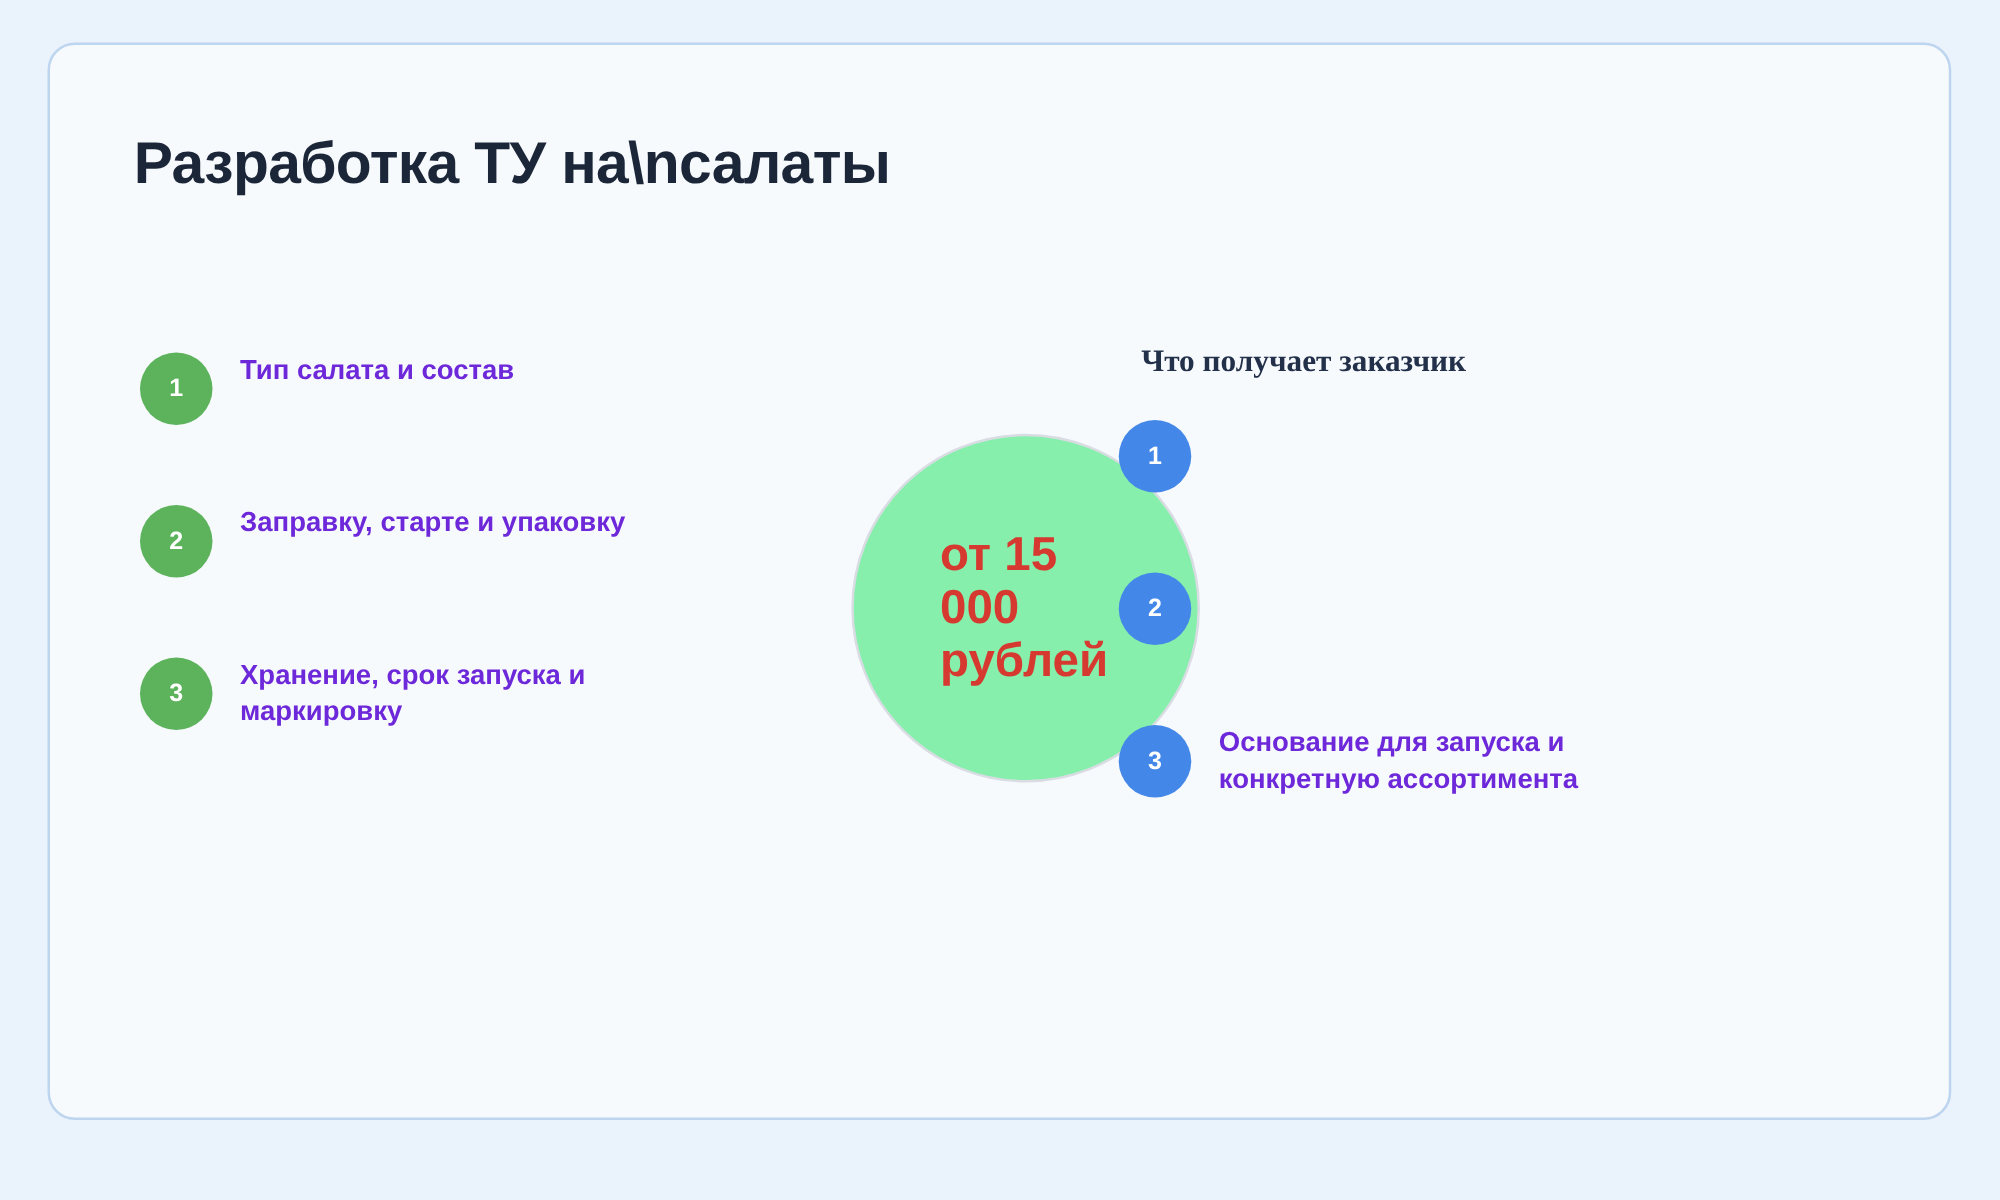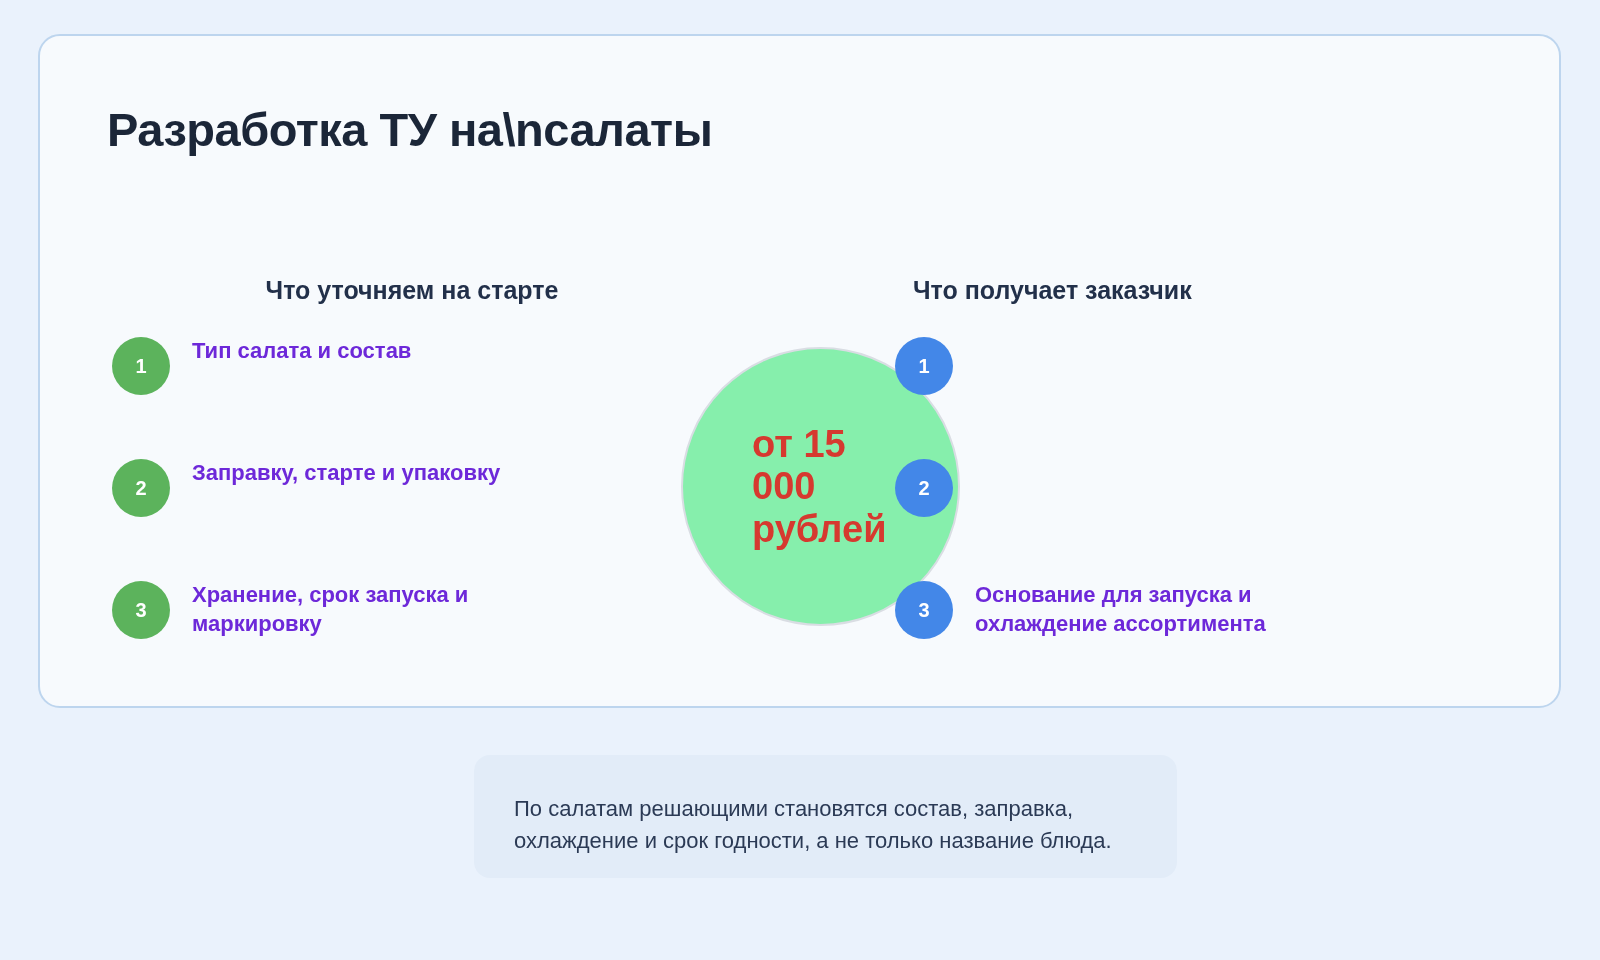--- a/index.html
+++ b/index.html
@@ -13,21 +13,21 @@
     background: #eaf2fc;
     font-family: "Liberation Sans", "DejaVu Sans", sans-serif;
     overflow: hidden;
   }
 
   .slide-card {
     position: absolute;
     left: 38px;
     top: 34px;
     width: 1523px;
-    height: 674px;
+    height: 862px;
     box-sizing: border-box;
     background: #f7fafd;
     border: 2px solid #bdd5ee;
     border-radius: 22px;
   }
 
   .slide-title {
     position: absolute;
     left: 67px;
     top: 66px;
@@ -47,21 +47,21 @@
   .col-left  { left: 72px;  width: 600px; }
   .col-right { left: 855px; width: 610px; }
 
   .col-head {
     margin: 0 0 26px 0;
     font-size: 25px;
     font-weight: bold;
     color: #22304a;
     text-align: center;
   }
-  .col-right .col-head { text-align: left; padding-left: 18px; }
+  .col-right .col-head { text-align: left; padding-left: 18px; font-family: Liberation Serif, serif; }
 
   .item-list {
     list-style: none;
     margin: 0;
     padding: 0;
   }
   .item {
     display: flex;
     align-items: flex-start;
     min-height: 122px;
@@ -144,21 +144,20 @@
   }
 </style>
 </head>
 <body>
 
 <div class="slide-card">
 
   <h1 class="slide-title">Разработка ТУ на\nсалаты</h1>
 
   <div class="col col-left">
-    <h2 class="col-head">Что уточняем на старте</h2>
 
     <ul class="item-list">
       <li class="item">
         <span class="badge badge-green">1</span>
         <span class="item-text">Тип салата и состав</span>
       </li>
       <li class="item">
         <span class="badge badge-green">2</span>
         <span class="item-text">Заправку, старте и упаковку</span>
       </li>
@@ -174,26 +173,23 @@
 
     <ul class="item-list">
       <li class="item">
         <span class="badge badge-blue">1</span>
       </li>
       <li class="item">
         <span class="badge badge-blue">2</span>
       </li>
       <li class="item">
         <span class="badge badge-blue">3</span>
-        <span class="item-text">Основание для запуска и охлаждение ассортимента</span>
+        <span class="item-text">Основание для запуска и конкретную ассортимента</span>
       </li>
     </ul>
   </div>
 
   <div class="price-bubble">
     <span class="price-text">от 15 000 рублей</span>
   </div>
 
-  <div class="note-box">
-    <p class="note-text">По салатам решающими становятся состав, заправка, охлаждение и срок годности, а не только название блюда.</p>
-  </div>
 
 </div>
 
 </body></html>

